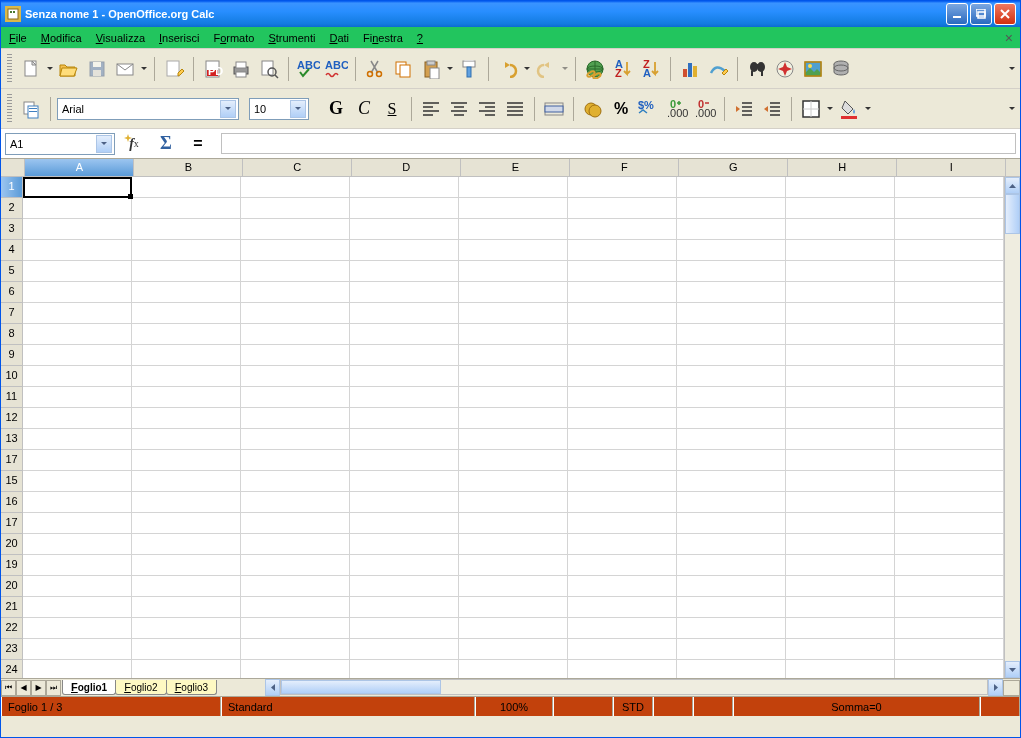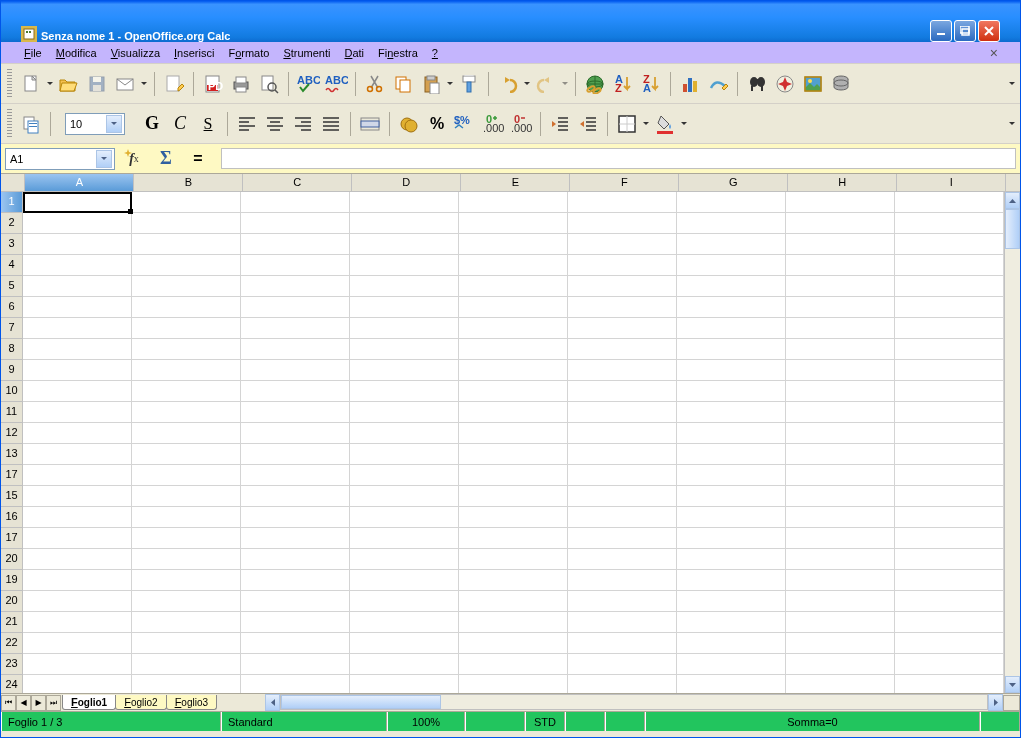--- a/index.html
+++ b/index.html
@@ -1,39 +1,39 @@
 <!DOCTYPE html>
 <html><head>
 <meta charset="utf-8">
 <style>
 *{box-sizing:border-box;margin:0;padding:0;font-family:Tahoma,Arial,sans-serif;font-size:11px;}
 body{background:#ece9d8;overflow:hidden;width:1021px;height:738px;border:1px solid #0055ea;}
-.titlebar{height:41px;background:linear-gradient(to bottom,#0058ee 0%,#3a93ff 8%,#288eff 40%,#127be0 88%,#0d6bd0 100%);display:flex;align-items:flex-end;color:#fff;font-weight:bold;padding:0 20px;}
+.titlebar{height:26px;background:linear-gradient(to bottom,#0058ee 0%,#3a93ff 8%,#288eff 40%,#127be0 88%,#0d6bd0 100%);display:flex;align-items:center;color:#fff;font-weight:bold;padding:0 4px;}
 .titlebar .app-icon{width:16px;height:16px;background:#d9b84a;margin-right:4px;display:flex;align-items:center;justify-content:center;}
 .titlebar .win-btns{margin-left:auto;display:flex;gap:2px;}
 .win-btn{width:22px;height:22px;border:1px solid #fff;border-radius:3px;display:flex;align-items:center;justify-content:center;color:#fff;font-weight:bold;}
 .win-min{background:linear-gradient(#7ba7e0,#2a6ac0);}
 .win-max{background:linear-gradient(#7ba7e0,#2a6ac0);}
 .win-close{background:linear-gradient(#f07860,#d03010);}
-.menubar{height:22px;background:#c4b5fd;display:flex;align-items:center;padding:0 16px;border-bottom:1px solid #d4d0c8;}
+.menubar{height:22px;background:#22c55e;display:flex;align-items:center;padding:0 1px;border-bottom:1px solid #d4d0c8;}
 .menu-item{padding:2px 7px;cursor:default;}
 .menu-item u{text-decoration:underline;}
 .menubar-close{margin-left:auto;font-size:14px;color:#555;padding:0 6px;}
 .toolbar{height:40px;background:#ece9d8;display:flex;align-items:center;padding:2px 4px;border-bottom:1px solid #d4d0c8;gap:2px;}
 .toolbar-handle{width:5px;height:30px;background:repeating-linear-gradient(to bottom,#999 0 1px,transparent 1px 3px);margin:0 4px 0 2px;}
 .tb-btn{width:26px;height:26px;display:flex;align-items:center;justify-content:center;border:1px solid transparent;position:relative;}
 .tb-sep{width:1px;height:24px;background:#aca899;margin:0 4px;}
 .tb-dd{width:8px;display:flex;align-items:center;justify-content:center;}
 .tb-dd::after{content:'';border:3px solid transparent;border-top-color:#333;margin-top:3px;}
 .font-select,.size-select{height:22px;background:#fff;border:1px solid #7f9db9;display:flex;align-items:center;padding:0 2px 0 4px;}
 .font-select{width:182px;}
 .size-select{width:60px;}
 .dd-arrow{margin-left:auto;width:16px;height:18px;background:linear-gradient(#e4eefc,#b0cff7);border:1px solid #acc5e6;display:flex;align-items:center;justify-content:center;}
 .dd-arrow::after{content:'';border:3px solid transparent;border-top-color:#4d6185;margin-top:3px;}
-.namebox-row{height:30px;background:#fef9c3;display:flex;align-items:center;padding:2px 4px;border-bottom:1px solid #aca899;gap:6px;}
+.namebox-row{height:30px;background:#ffffff;display:flex;align-items:center;padding:2px 4px;border-bottom:1px solid #aca899;gap:6px;}
 .namebox{width:110px;height:22px;background:#fff;border:1px solid #7f9db9;display:flex;align-items:center;padding:0 2px 0 4px;}
 .formula-input{flex:1;height:21px;background:#fff;border:1px solid #c0c0c0;margin-left:4px;}
 .grid-area{position:relative;height:519px;background:#fff;display:flex;flex-direction:column;}
 .col-headers{display:flex;height:18px;}
 .corner-box{width:30px;background:#e6e3d4;border-right:1px solid #c0c0c0;border-bottom:1px solid #c0c0c0;}
 .col-h{width:109px;background:#e6e3d4;border-right:1px solid #c0c0c0;border-bottom:1px solid #c0c0c0;text-align:center;line-height:16px;}
 .col-h.sel{background:linear-gradient(#9cc5f0,#5a9bd8);color:#fff;font-weight:normal;}
 .grid-body{display:flex;flex:1;overflow:hidden;}
 .row-headers{width:30px;}
 .row-h{height:21px;background:#e6e3d4;border-right:1px solid #c0c0c0;border-bottom:1px solid #c0c0c0;text-align:center;line-height:19px;}
@@ -46,21 +46,21 @@
 .vscroll{width:17px;background:#ece9d8;border-left:1px solid #c0c0c0;display:flex;flex-direction:column;}
 .scroll-btn{width:15px;height:17px;background:linear-gradient(#e4eefc,#b0cff7);border:1px solid #acc5e6;display:flex;align-items:center;justify-content:center;}
 .scroll-track-v{flex:1;background:#efede0;}
 .sheet-tab-row{height:18px;background:#ece9d8;display:flex;align-items:center;border-top:1px solid #aca899;}
 .nav-btn{width:15px;height:16px;border:1px solid #aca899;background:#ece9d8;display:flex;align-items:center;justify-content:center;font-size:8px;}
 .sheet-tab{padding:1px 8px;background:#fef9c3;border:1px solid #888;border-top:none;font-size:10px;border-radius:0 0 3px 3px;margin-left:-1px;}
 .sheet-tab.active{background:#fff;font-weight:bold;}
 .hscroll{flex:1;display:flex;margin-left:8px;}
 .hscroll-track{flex:1;height:16px;background:#efede0;border:1px solid #c0c0c0;display:flex;}
 .hscroll-thumb{width:160px;height:14px;background:linear-gradient(#e4eefc,#b0cff7);border:1px solid #acc5e6;}
-.statusbar{height:20px;background:#22c55e;display:flex;align-items:center;border-top:1px solid #aca899;}
+.statusbar{height:20px;background:#c2410c;display:flex;align-items:center;border-top:1px solid #aca899;}
 .status-cell{border-right:1px solid #aca899;border-left:1px solid #fff;padding:0 6px;height:100%;display:flex;align-items:center;}
 svg{display:block;}
 </style>
 </head>
 <body>
 
 <div class="titlebar">
   <div class="app-icon">
       <svg width="12" height="12">
         <rect x="1" y="1" width="10" height="10" fill="#fff" stroke="#8a6d20"></rect>
@@ -294,20 +294,24 @@
   <div class="toolbar-handle"></div>
   <div class="tb-btn">
       <svg width="20" height="20">
         <rect x="3" y="3" width="10" height="12" fill="#fff" stroke="#888"></rect>
         <rect x="7" y="7" width="10" height="12" fill="#fff" stroke="#4080c0"></rect>
         <rect x="8" y="9" width="8" height="1" fill="#4080c0"></rect>
         <rect x="8" y="12" width="8" height="1" fill="#4080c0"></rect>
       </svg>
     </div>
   <div class="tb-sep"></div>
+  <div class="font-select">
+      <span>Arial</span>
+      <div class="dd-arrow"></div>
+    </div>
   <div style="width:6px"></div>
   <div class="size-select">
       <span>10</span>
       <div class="dd-arrow"></div>
     </div>
   <div style="width:10px"></div>
   <div class="tb-btn">
       <span style="font:bold 18px serif">G</span>
     </div>
   <div class="tb-btn">
@@ -780,21 +784,21 @@
         <svg width="4" height="7">
           <path d="M0 0l4 3.5L0 7z" fill="#4d6185"></path>
         </svg>
       </div>
   </div>
   <div style="width:17px;height:16px;background:#ece9d8;border:1px solid #aca899"></div>
 </div>
 
 <div class="statusbar">
   <div class="status-cell" style="width:220px">Foglio 1 / 3</div>
-  <div class="status-cell" style="width:166px">Standard</div>
+  <div class="status-cell" style="width:254px">Standard</div>
   <div class="status-cell" style="width:78px;justify-content:center">100%</div>
   <div class="status-cell" style="width:60px"></div>
   <div class="status-cell" style="width:40px;justify-content:center">STD</div>
   <div class="status-cell" style="width:40px"></div>
   <div class="status-cell" style="width:40px"></div>
   <div class="status-cell" style="flex:1;justify-content:center">Somma=0</div>
   <div class="status-cell" style="width:40px"></div>
 </div>
 
 </body></html>

